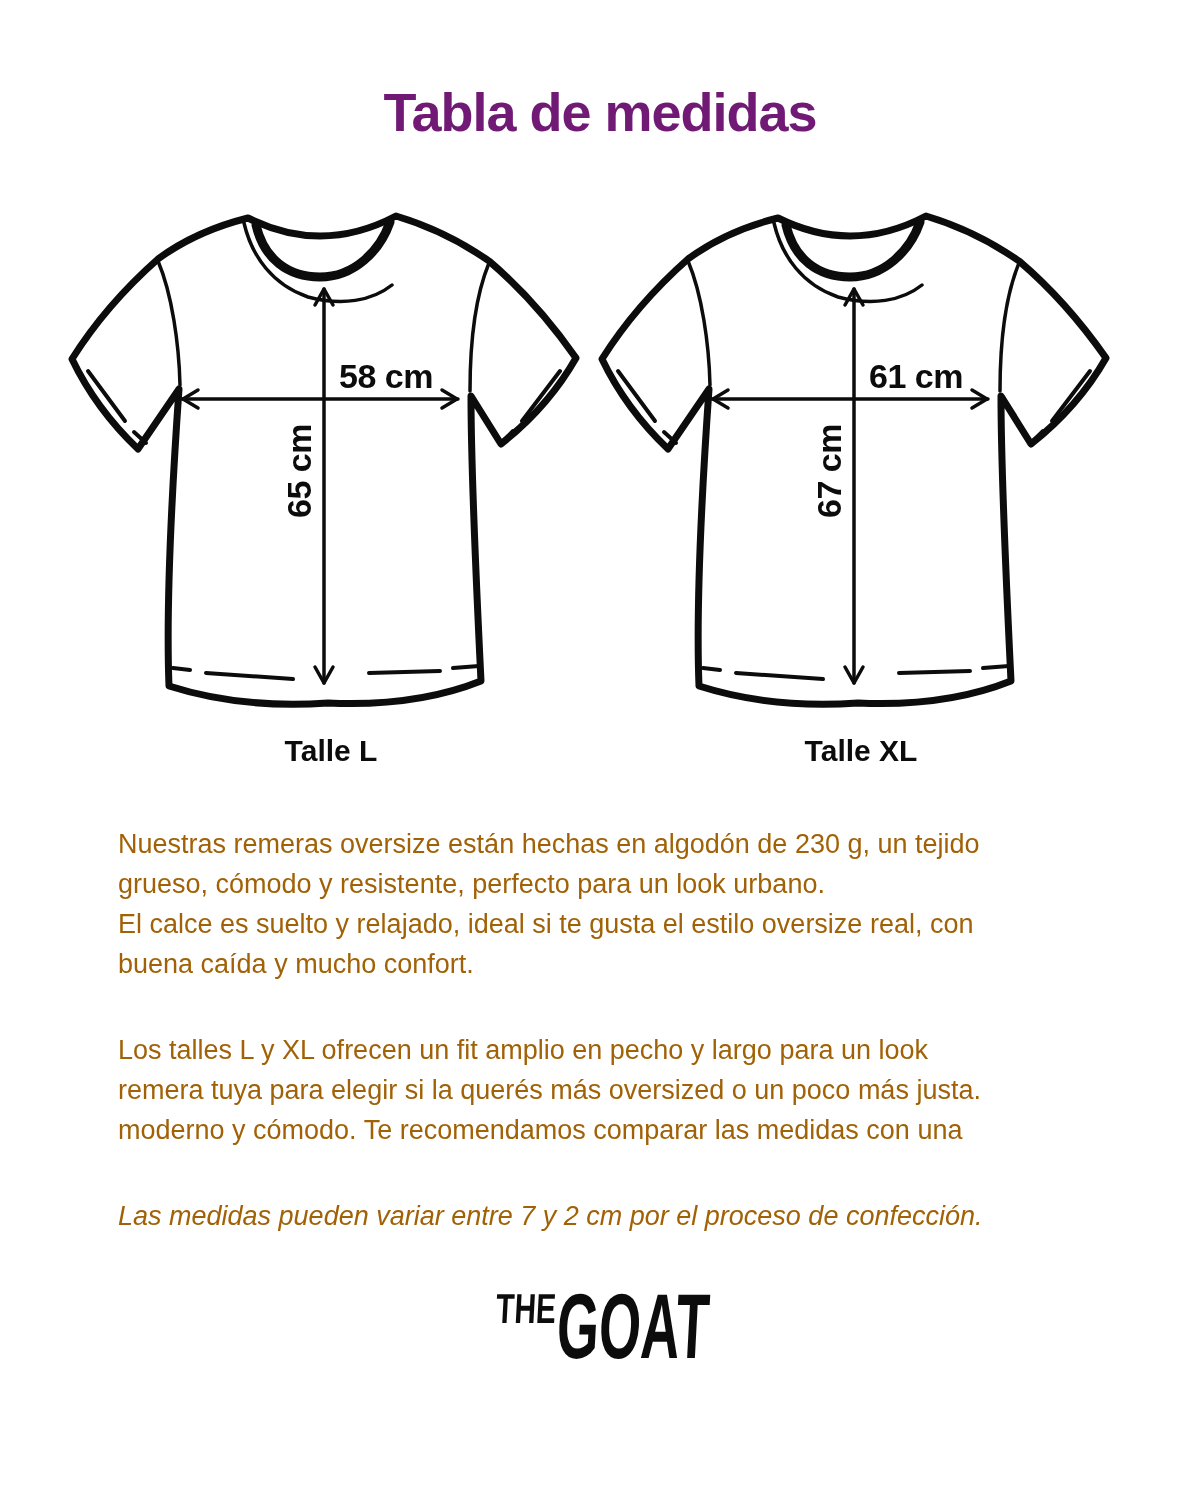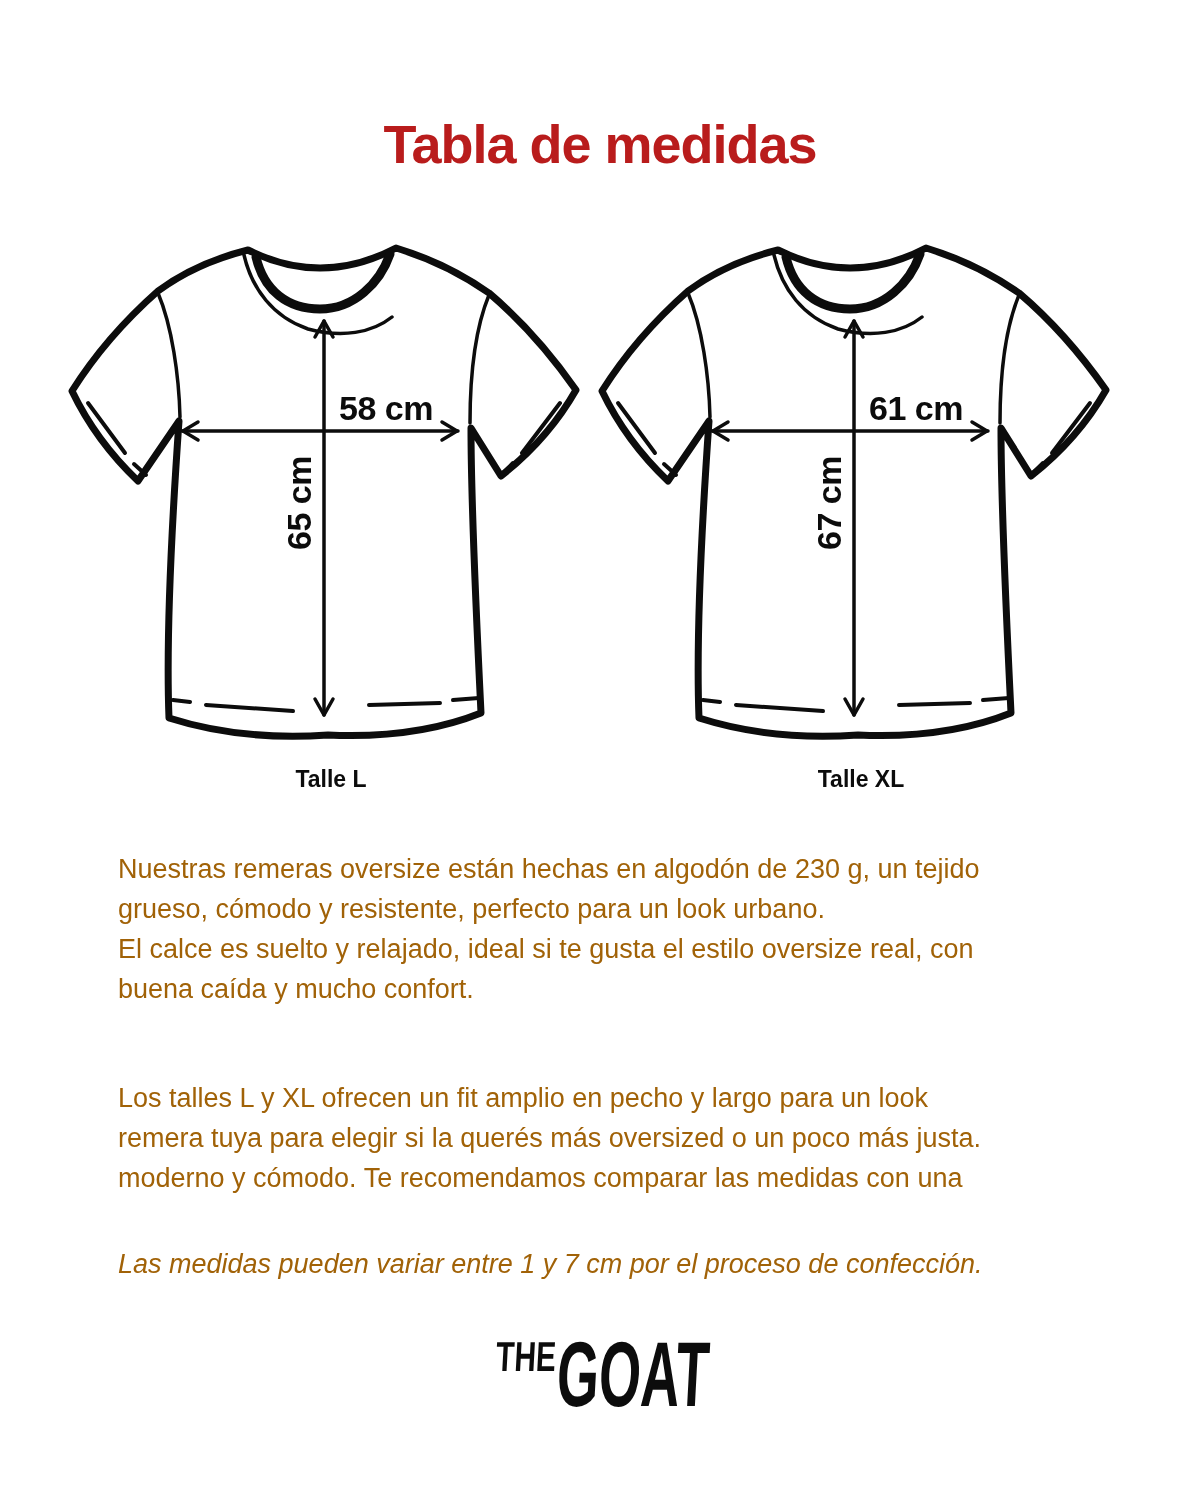--- a/index.html
+++ b/index.html
@@ -3,50 +3,50 @@
 <meta charset="utf-8">
 <style>
   * { box-sizing: border-box; }
   html, body { margin: 0; padding: 0; background: #ffffff; }
   .page {
     width: 1200px; height: 1500px; margin: 0 auto;
     background: #ffffff; position: relative; overflow: hidden;
     font-family: "Liberation Sans", sans-serif; color: #101010;
   }
   .page-title {
-    margin: 0; padding-top: 112px; text-align: center;
+    margin: 0; padding-top: 80px; text-align: center;
     font-size: 54px; line-height: 1.2; font-weight: bold;
-    letter-spacing: -1px; color: #b91c1c;
+    letter-spacing: -1px; color: #701a75;
   }
   .shirts-row {
     display: flex; justify-content: flex-start;
     padding: 0 50px 0 66px; margin-top: 64px;
   }
   figure.shirt-figure { margin: 0; width: 530px; }
   svg.shirt-svg { width: 530px; height: 515px; display: block; overflow: visible; }
   svg.shirt-svg path { stroke: #0c0c0c; stroke-linecap: round; stroke-linejoin: round; }
   .outline { fill: #ffffff; stroke-width: 7; }
   .collar  { fill: none; stroke-width: 9; }
   .thin    { fill: none; stroke-width: 3.5; }
   .med     { fill: none; stroke-width: 4; }
   .arrow path { fill: none; stroke-width: 3.5; }
   .measure {
     font-family: "Liberation Sans", sans-serif; font-weight: bold;
     font-size: 34px; fill: #0c0c0c; letter-spacing: -0.5px;
   }
   figcaption.size-label {
-    text-align: center; font-size: 23px; font-weight: bold;
+    text-align: center; font-size: 30px; font-weight: bold;
     margin-top: 10px; color: #0c0c0c;
   }
   .description {
     margin: 56px 100px 0 118px;
     font-size: 27px; line-height: 40px; color: #a16207;
   }
   .description .line { white-space: nowrap; }
-  .para2 { margin-top: 69px; }
+  .para2 { margin-top: 46px; }
   .note-line { margin-top: 46px; font-style: italic; white-space: nowrap; }
   .logo-wrap { margin-top: 56px; text-align: center; }
   .logo-svg { overflow: visible; }
   .logo-svg text {
     font-family: "Liberation Sans", sans-serif; font-weight: bold; fill: #0c0c0c;
   }
 </style>
 </head>
 <body>
 
@@ -121,21 +121,21 @@
       <div class="line">Nuestras remeras oversize están hechas en algodón de 230 g, un tejido</div>
       <div class="line">grueso, cómodo y resistente, perfecto para un look urbano.</div>
       <div class="line">El calce es suelto y relajado, ideal si te gusta el estilo oversize real, con</div>
       <div class="line">buena caída y mucho confort.</div>
     </div>
     <div class="para2">
       <div class="line">Los talles L y XL ofrecen un fit amplio en pecho y largo para un look</div>
       <div class="line">remera tuya para elegir si la querés más oversized o un poco más justa.</div>
       <div class="line">moderno y cómodo. Te recomendamos comparar las medidas con una</div>
     </div>
-    <div class="note-line">Las medidas pueden variar entre 1 y 7 cm por el proceso de confección.</div>
+    <div class="note-line">Las medidas pueden variar entre 7 y 2 cm por el proceso de confección.</div>
   </section>
 
   <div class="logo-wrap">
     <svg class="logo-svg" width="222" height="82" viewBox="0 0 222 82">
       <g transform="skewX(-3)">
         <text x="8" y="31" font-size="42" textLength="60" lengthAdjust="spacingAndGlyphs">THE</text>
         <text x="70" y="66" font-size="92" textLength="152" lengthAdjust="spacingAndGlyphs">GOAT</text>
       </g>
     </svg>
   </div>

